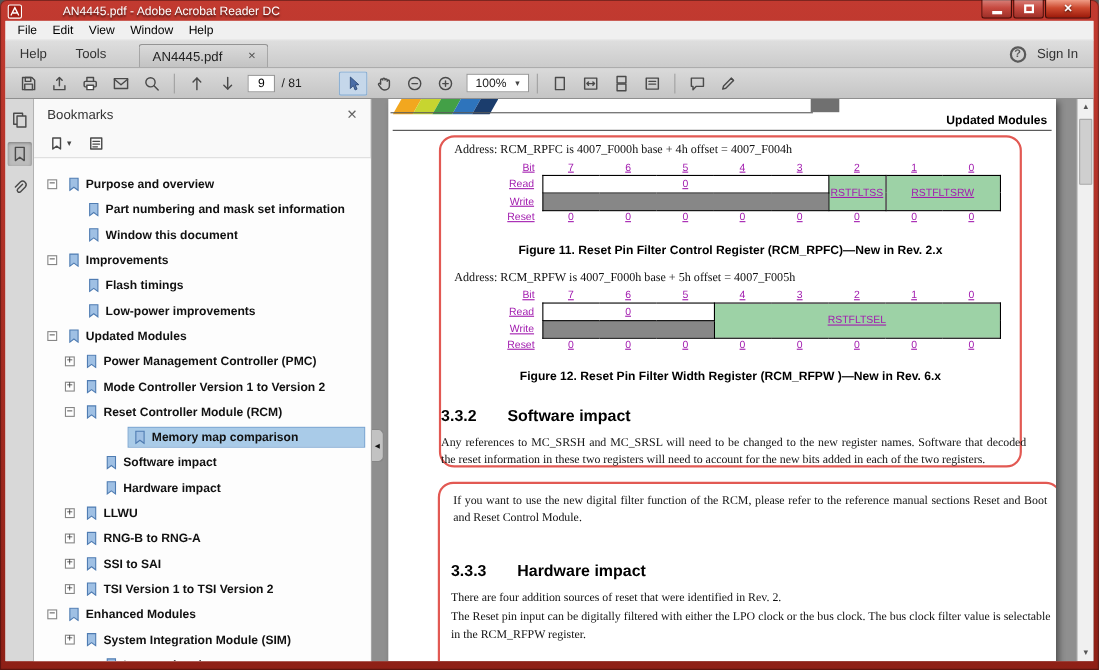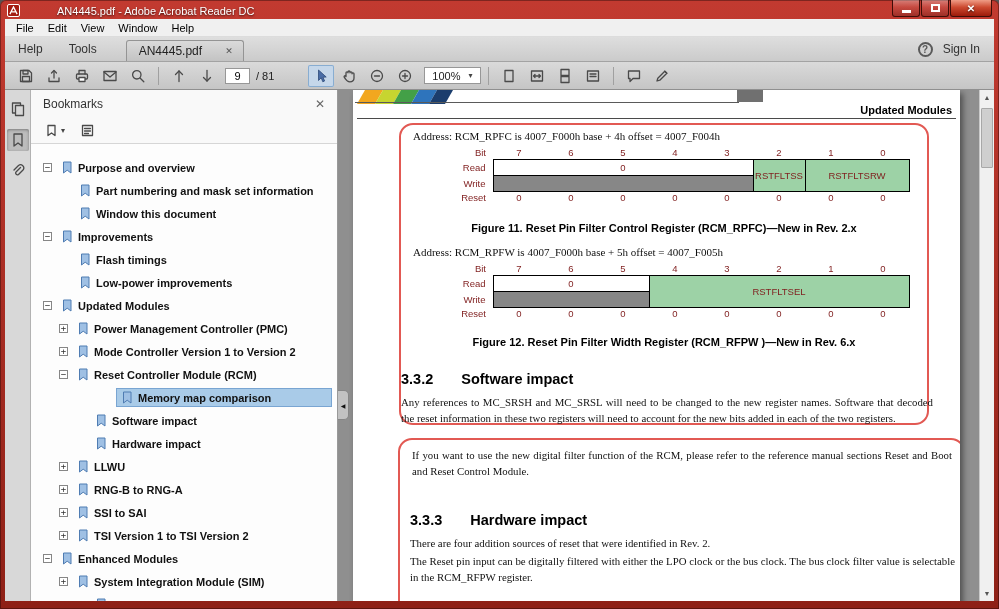--- a/index.html
+++ b/index.html
@@ -103,21 +103,21 @@
   .page-header { position:absolute; right:8px; top:14px; font-size:11px; font-weight:bold; color:#000; }
   .header-rule { position:absolute; left:4px; right:4px; top:28px; height:1px; background:#4a4a4a; }
 
   .callout { position:absolute; border:2px solid var(--callout-red,#e25953); border-radius:14px; }
   #co1 { left:46px; top:33px; width:530px; height:302px; }
   #co2 { left:45px; top:348px; width:567px; height:250px; }
 
   .addr { position:absolute; font-family:"Liberation Serif", serif; font-size:11px; color:#111; white-space:nowrap; }
   #addr1 { left:12px; top:5px; } #addr2 { left:12px; top:121px; }
 
-  table.reg { position:absolute; border-collapse:collapse; table-layout:fixed; color:#7f1d1d; }
+  table.reg { position:absolute; border-collapse:collapse; table-layout:fixed; color:#a21caf;text-decoration:underline; }
   #reg1 { left:50px; top:21px; } #reg2 { left:50px; top:137px; }
   .reg col.lblcol { width:42px; } .reg col.bitcol { width:52px; }
   .reg td { padding:0; text-align:center; height:13px; font-size:9.5px; overflow:hidden; white-space:nowrap; }
   .reg td.lbl { text-align:right; padding-right:7px; }
   .reg tr.rw td { height:16px; }
   .reg td.boxed { border:1px solid #000; }
   .reg td.green { background:var(--register-green,#9dd2a6); }
   .reg td.gray { background:var(--register-gray,#878787); }
 
   .figcap { position:absolute; left:0; width:100%; text-align:center; font-weight:bold; font-size:11px; color:#000; }

